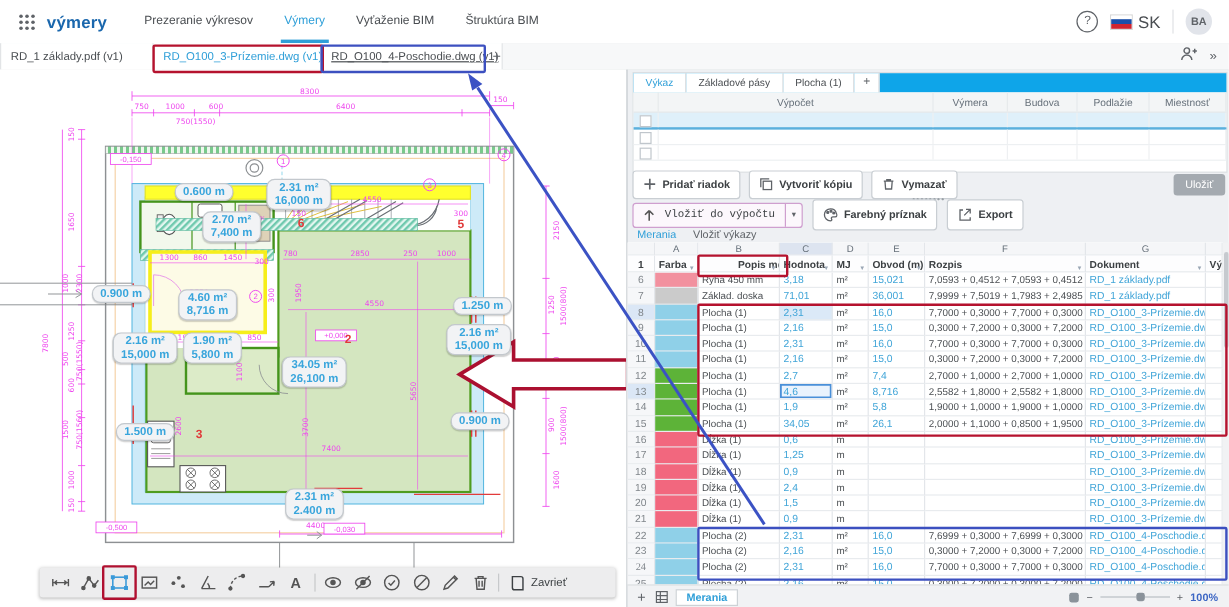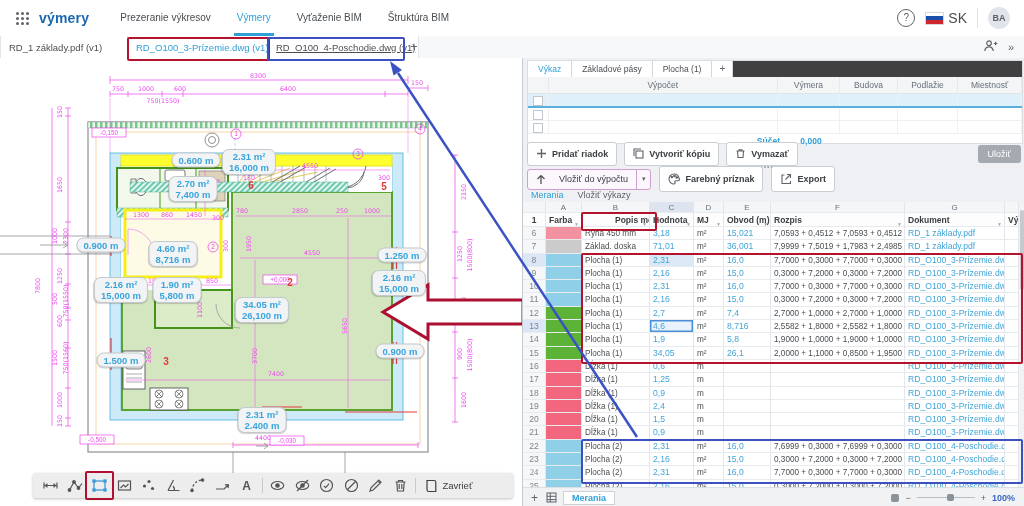--- a/index.html
+++ b/index.html
@@ -47,21 +47,21 @@
   #toolbar{position:absolute;left:33px;top:415px;width:464px;height:25px;background:#ededee;border-radius:3px;
            display:flex;align-items:center;gap:5.5px;padding:0 8px;box-shadow:0 1px 3px rgba(0,0,0,.25);z-index:30;}
   .tbtn{width:19px;height:19px;display:flex;align-items:center;justify-content:center;cursor:pointer;position:relative;flex:0 0 auto;}
   .tbtn svg{display:block;}
   .tb-div{width:1px;height:15px;background:#c7c9cb;flex:0 0 auto;}
   #closebtn{display:flex;align-items:center;gap:5px;font-size:9.5px;color:#3c4043;cursor:pointer;padding:0 2px;flex:0 0 auto;}
   .redToolBox{position:absolute;inset:-5px;border:2.5px solid #b01030;border-radius:2px;pointer-events:none;}
   
   #panel{position:absolute;left:522px;top:58px;width:502px;height:448px;background:#eef0f3;border-left:1px solid #c6cbd0;}
   #vykaz{position:absolute;left:4px;top:2px;width:494px;height:82px;background:#fff;border:1px solid #dadee2;}
-  #vtabs{display:flex;height:16px;background:#404040;}
+  #vtabs{display:flex;height:16px;background:#0ea5e9;}
   .vtab{background:#fff;border-right:1px solid #d5d9dd;padding:0 10px;font-size:8.5px;line-height:16px;color:#4a4e52;cursor:pointer;white-space:nowrap;}
   .vtab.active{color:#2f9fd8;}
   .vtab.plus{padding:0 7px;font-size:10px;color:#5f6368;}
   #vhead{display:flex;height:16px;background:#f3f5f6;border-bottom:1px solid #e2e5e8;}
   .vh{font-size:8.5px;color:#66707a;line-height:16px;text-align:center;border-right:1px solid #e7eaec;overflow:hidden;white-space:nowrap;}
   .vrow{display:flex;height:12px;border-bottom:1px solid #edf0f2;}
   .vrow.hl{background:#dff0fa;border-bottom:2px solid #5ab0dd;}
   .vc{border-right:1px solid #eef0f2;height:100%;}
   .cb{width:8px;height:8px;border:1px solid #c0c6cc;background:#fff;margin:2px 0 0 5px;display:block;}
   #vsum{display:flex;height:13px;align-items:center;}
@@ -69,21 +69,21 @@
   #vsum .val{width:62px;text-align:center;font-size:8.5px;font-weight:bold;color:#2f9fd8;}
   #vbuttons{position:absolute;left:4px;top:86px;width:494px;height:20px;display:flex;gap:7px;align-items:center;}
   .wbtn{height:24px;background:#fff;border:1px solid #c9ced3;border-radius:3px;display:flex;align-items:center;gap:5px;
         padding:0 8px;font-size:9px;color:#3c4043;cursor:pointer;white-space:nowrap;font-weight:bold;}
   .wbtn .ig{color:#5f6368;font-size:11px;line-height:10px;}
   #savebtn{margin-left:auto;height:18px;background:#a4aab0;border:none;border-radius:3px;color:#fff;font-size:9px;
            padding:0 10px;cursor:pointer;font-family:inherit;}
   #dividerdots{position:absolute;left:0;top:106px;width:502px;height:5px;display:flex;align-items:center;justify-content:center;color:#9aa0a6;font-size:7px;letter-spacing:1px;}
   #actionrow{position:absolute;left:4px;top:111px;width:494px;height:20px;display:flex;gap:8px;align-items:center;}
   #insertbtn{height:19px;border:1px solid #cf9fcf;background:#fcf7fc;border-radius:3px;display:flex;align-items:center;font-size:9px;color:#3c4043;cursor:pointer;}
-  #insertbtn .main{display:flex;align-items:center;gap:13px;padding:0 8px;}
+  #insertbtn .main{display:flex;align-items:center;gap:8px;padding:0 8px;font-family:Liberation Mono, monospace;}
   #insertbtn .caret{border-left:1px solid #cf9fcf;padding:0 5px;font-size:7px;color:#5f6368;align-self:stretch;display:flex;align-items:center;}
   #sheettabs{position:absolute;left:8px;top:132px;height:12px;display:flex;gap:14px;}
   .stab{font-size:9px;color:#5f6368;cursor:pointer;}
   .stab.active{color:#2f9fd8;}
   
   #grid{position:absolute;left:0;top:144px;width:496px;height:285px;background:#fff;overflow:hidden;}
   .grow{display:flex;}
   .gc{border-right:1px solid #e3e6ea;border-bottom:1px solid #e8ebee;overflow:hidden;white-space:nowrap;box-sizing:border-box;flex:0 0 auto;}
   .letters .gc{height:11px;background:#f5f6f8;font-size:8px;color:#66707a;text-align:center;line-height:11px;}
   .letters .gc.selC{background:#dde4f0;}
@@ -350,21 +350,21 @@
           <text x="166" y="307" class="room-t">3</text>
           <text x="384" y="132" class="room-t">5</text>
           <text x="251" y="131" class="room-t">6</text>
         </g>
 
       <polygon points="383,254 428,227 428,242 523,242 523,266 428,266 428,281" fill="#ffffff" stroke="#ab1030" stroke-width="3"></polygon>
     <text x="212" y="125" class="kotol-t">kotol UK</text>
       </svg>
 
     <div id="chips">
-        <div class="chip" style="left: 196px; top: 102px;">
+        <div class="chip" style="left: 170px; top: 102px;">
           <div>0.600 m</div>
         </div>
         <div class="chip" style="left: 249px; top: 104px;">
           <div>2.31 m²</div>
           <div>16,000 m</div>
         </div>
         <div class="chip" style="left: 193px; top: 131px;">
           <div>2.70 m²</div>
           <div>7,400 m</div>
         </div>
@@ -552,24 +552,20 @@
             <div class="vc" style="width: 20px;">
               <span class="cb"></span>
             </div>
             <div class="vc" style="width: 232px;"></div>
             <div class="vc" style="width: 62px;"></div>
             <div class="vc" style="width: 58px;"></div>
             <div class="vc" style="width: 60px;"></div>
             <div class="vc" style="width: 64px;"></div>
           </div>
         </div>
-      <div id="vsum">
-        <span class="lab">Súčet</span>
-        <span class="val">0,000</span>
-      </div>
     </div>
     <div id="vbuttons">
 
     <button class="wbtn">
           <span class="ig"><svg width="11" height="11" viewBox="0 0 11 11" stroke="#5f6368" stroke-width="1.4">
               <path d="M5.5 1 v9 M1 5.5 h9"></path>
             </svg></span>
           <span>Pridať riadok</span>
         </button>
         <button class="wbtn">

